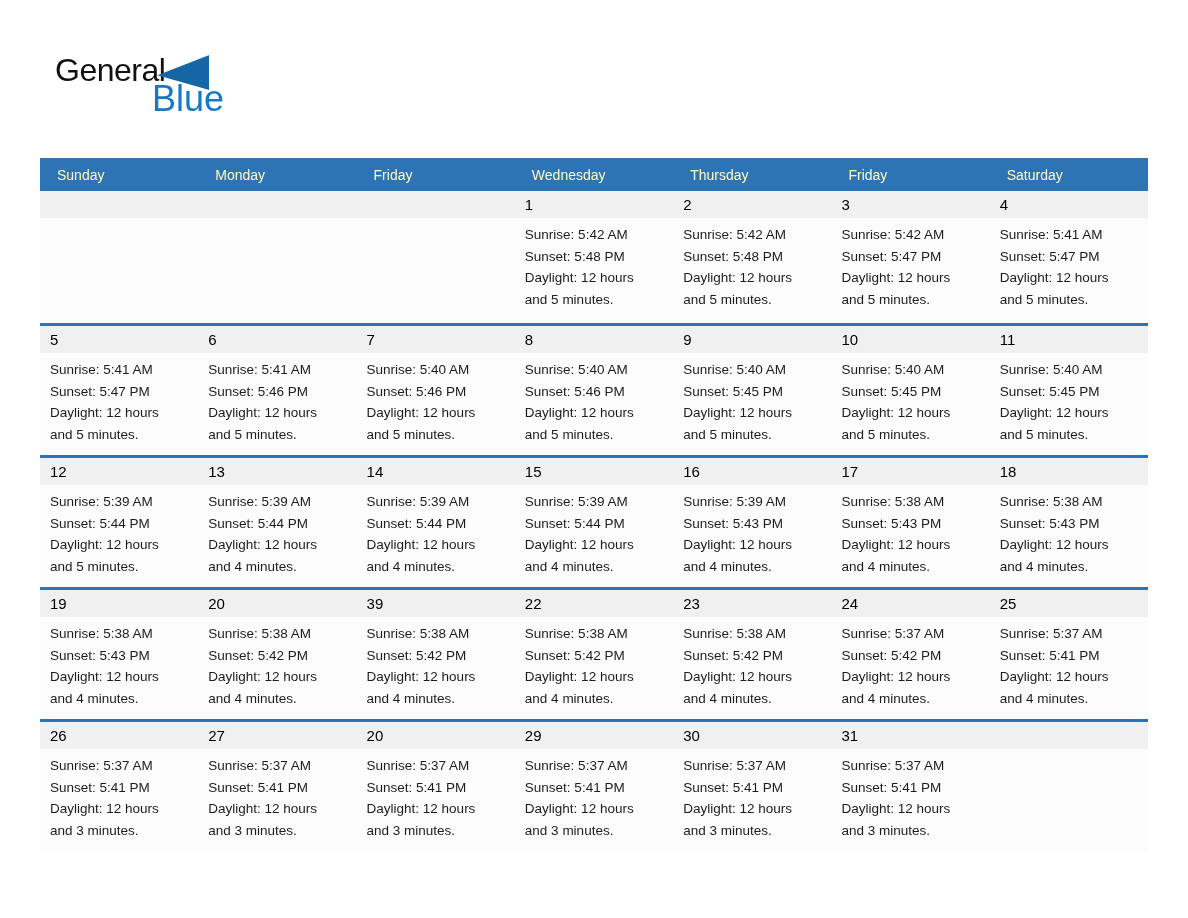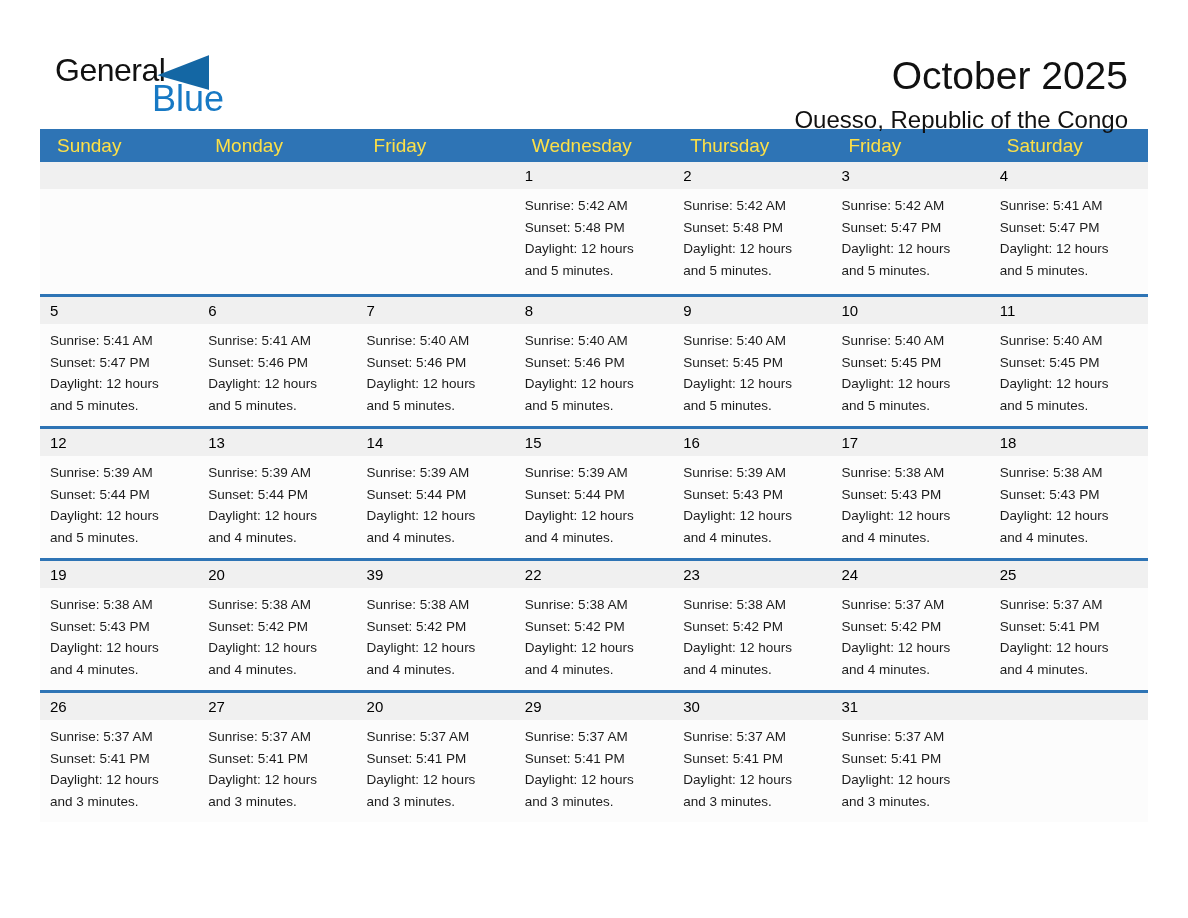--- a/index.html
+++ b/index.html
@@ -2,36 +2,36 @@
 <html><head>
 <meta charset="utf-8">
 <style>
   * { box-sizing: border-box; margin: 0; padding: 0; }
   html, body { width: 1188px; height: 918px; background: #ffffff;
     font-family: "Liberation Sans", sans-serif; }
   .page { width: 1188px; height: 918px; overflow: hidden; background: #fff; }
 
   
   .top { display: flex; justify-content: space-between; align-items: flex-start;
-    padding: 54px 40px 0 40px; height: 129px; }
+    padding: 54px 40px 0 40px; height: 158px; }
   .logo { margin-left: 15px; line-height: 1; }
   .logo-line1 { display: flex; align-items: flex-start; }
   .logo-general { font-size: 32px; color: #111; letter-spacing: -0.5px; }
   .logo-tri { width: 52px; height: 35px; background: #1467A4;
     clip-path: polygon(0 58%, 100% 0, 100% 100%); margin-left: -8px; margin-top: 1px; }
   .logo-blue { font-size: 36px; color: #1779C4; margin-left: 97px; margin-top: -9px; }
   .titles { text-align: right; padding-right: 20px; }
   .month-title { font-size: 39px; color: #111; line-height: 1.15; }
   .location { font-size: 24px; color: #111; margin-top: 7px; }
 
   
   .cal { margin: 0 40px; }
   .weekday-row { display: grid; grid-template-columns: repeat(7, 1fr);
     background: #2E74B5; height: 33px; align-items: center; }
-  .weekday { color: #fde047; font-size: 19px; padding-left: 17px; }
+  .weekday { color: #fef9c3; font-size: 14px; padding-left: 17px; }
 
   .week { display: grid; grid-template-columns: repeat(7, 1fr);
     height: 132px; background: #FCFCFC; }
   .week + .week { border-top: 3px solid #2E74B5; }
   .cell { overflow: hidden; }
   .strip { height: 27px; background: #F0F0F0; }
   .strip .day-num { display: inline-block; font-size: 15px; color: #000;
     padding: 5px 0 0 10px; }
   .cellbody { padding: 6px 8px 0 10px; }
   .line { font-size: 13.5px; line-height: 21.5px; color: #1c1c1c; max-width: 130px; }
@@ -41,24 +41,20 @@
 
 <div class="page">
   <div class="top">
     <div class="logo">
       <div class="logo-line1">
         <span class="logo-general">General</span>
         <span class="logo-tri"></span>
       </div>
       <div class="logo-blue">Blue</div>
     </div>
-    <div class="titles">
-      <div class="month-title">October 2025</div>
-      <div class="location">Ouesso, Republic of the Congo</div>
-    </div>
   </div>
 
   <div class="cal">
     <div class="weekday-row">
         <div class="weekday">Sunday</div>
         <div class="weekday">Monday</div>
         <div class="weekday">Friday</div>
         <div class="weekday">Wednesday</div>
         <div class="weekday">Thursday</div>
         <div class="weekday">Friday</div>

